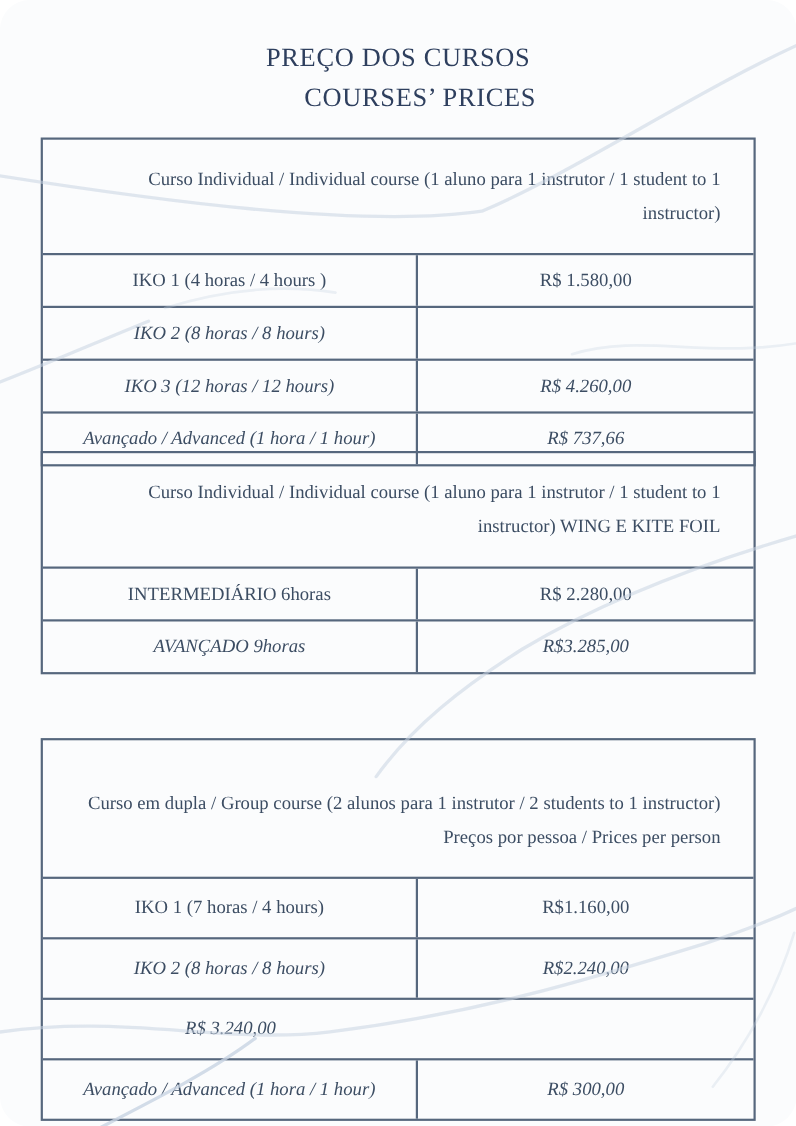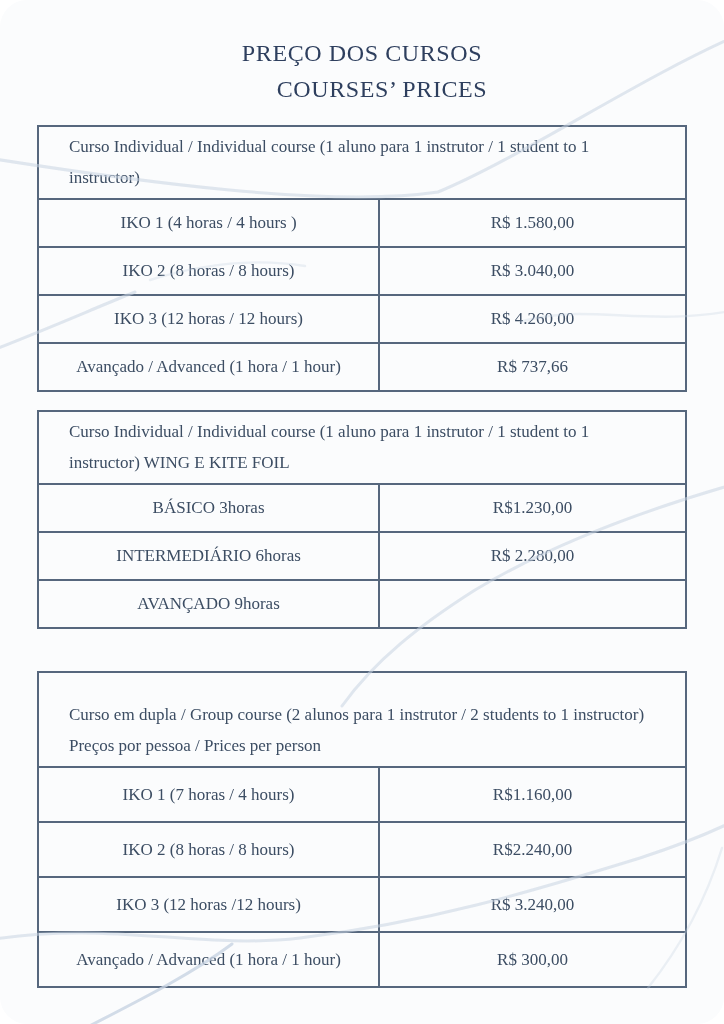--- a/index.html
+++ b/index.html
@@ -18,30 +18,30 @@
   .title.pt{top:40px;}
   .title.en{top:76px;padding-left:20px;}
 
   .price-table{
     position:absolute; left:37px; width:650px; box-sizing:border-box;
     border:2px solid var(--border); background:transparent;
   }
   .t1{top:125px;} .t2{top:410px;} .t3{top:671px;}
 
   .thead{
-    display:flex; align-items:center; justify-content:center; text-align:left;
-    box-sizing:border-box; padding:4px 30px; font-size:17px; line-height:1.85;
+    display:flex; align-items:center; justify-content:center; text-align:right;
+    box-sizing:border-box; padding:20px 30px; font-size:17px; line-height:1.85;
     border-bottom:2px solid var(--border);
   }
   .t1 .thead{min-height:70px;}
   .t2 .thead{min-height:72px;}
   .t3 .thead{min-height:74px;margin-top:21px;}
 
   .trow{display:grid; grid-template-columns:52.8% auto;}
-  .trow + .trow{border-top:2px solid var(--border);}
+  .trow + .trow{border-top:2px solid var(--border);font-style:italic;}
   .cell{
     display:flex; align-items:center; justify-content:center; text-align:center;
     box-sizing:border-box; padding:2px 12px; font-size:17px;
   }
   .t1 .cell{height:46px;} .t2 .cell{height:46px;} .t3 .cell{height:53px;}
   .cell.label{border-right:2px solid var(--border);}
 
   .waves{
     position:absolute; inset:0; pointer-events:none; z-index:5;
   }
@@ -59,59 +59,54 @@
   <h1 class="title en">COURSES’ PRICES</h1>
 
   <section class="price-table t1">
     <div class="thead">Curso Individual / Individual course (1 aluno para 1 instrutor / 1 student to 1 instructor)</div>
     <div class="trow">
       <div class="cell label">IKO 1 (4 horas / 4 hours )</div>
       <div class="cell price">R$ 1.580,00</div>
     </div>
     <div class="trow">
       <div class="cell label">IKO 2 (8 horas / 8 hours)</div>
-      <div class="cell price">R$ 3.040,00</div>
     </div>
     <div class="trow">
       <div class="cell label">IKO 3 (12 horas / 12 hours)</div>
       <div class="cell price">R$ 4.260,00</div>
     </div>
     <div class="trow">
       <div class="cell label">Avançado / Advanced (1 hora / 1 hour)</div>
       <div class="cell price">R$ 737,66</div>
     </div>
   </section>
 
   <section class="price-table t2">
     <div class="thead">Curso Individual / Individual course (1 aluno para 1 instrutor / 1 student to 1 instructor) WING E KITE FOIL</div>
     <div class="trow">
-      <div class="cell label">BÁSICO 3horas</div>
-      <div class="cell price">R$1.230,00</div>
-    </div>
-    <div class="trow">
       <div class="cell label">INTERMEDIÁRIO 6horas</div>
       <div class="cell price">R$ 2.280,00</div>
     </div>
     <div class="trow">
       <div class="cell label">AVANÇADO 9horas</div>
+      <div class="cell price">R$3.285,00</div>
     </div>
   </section>
 
   <section class="price-table t3">
     <div class="thead">Curso em dupla / Group course (2 alunos para 1 instrutor / 2 students  to 1 instructor) Preços por pessoa / Prices per person</div>
     <div class="trow">
       <div class="cell label">IKO 1 (7 horas / 4 hours)</div>
       <div class="cell price">R$1.160,00</div>
     </div>
     <div class="trow">
       <div class="cell label">IKO 2 (8 horas / 8 hours)</div>
       <div class="cell price">R$2.240,00</div>
     </div>
     <div class="trow">
-      <div class="cell label">IKO 3 (12 horas /12 hours)</div>
       <div class="cell price">R$ 3.240,00</div>
     </div>
     <div class="trow">
       <div class="cell label">Avançado / Advanced (1 hora / 1 hour)</div>
       <div class="cell price">R$ 300,00</div>
     </div>
   </section>
 
   <svg class="waves" viewBox="0 0 724 1024" width="724" height="1024" aria-hidden="true">
     <path class="w-mid" d="M -12,158 C 140,182 330,208 438,192 C 520,158 640,78 736,36"></path>

